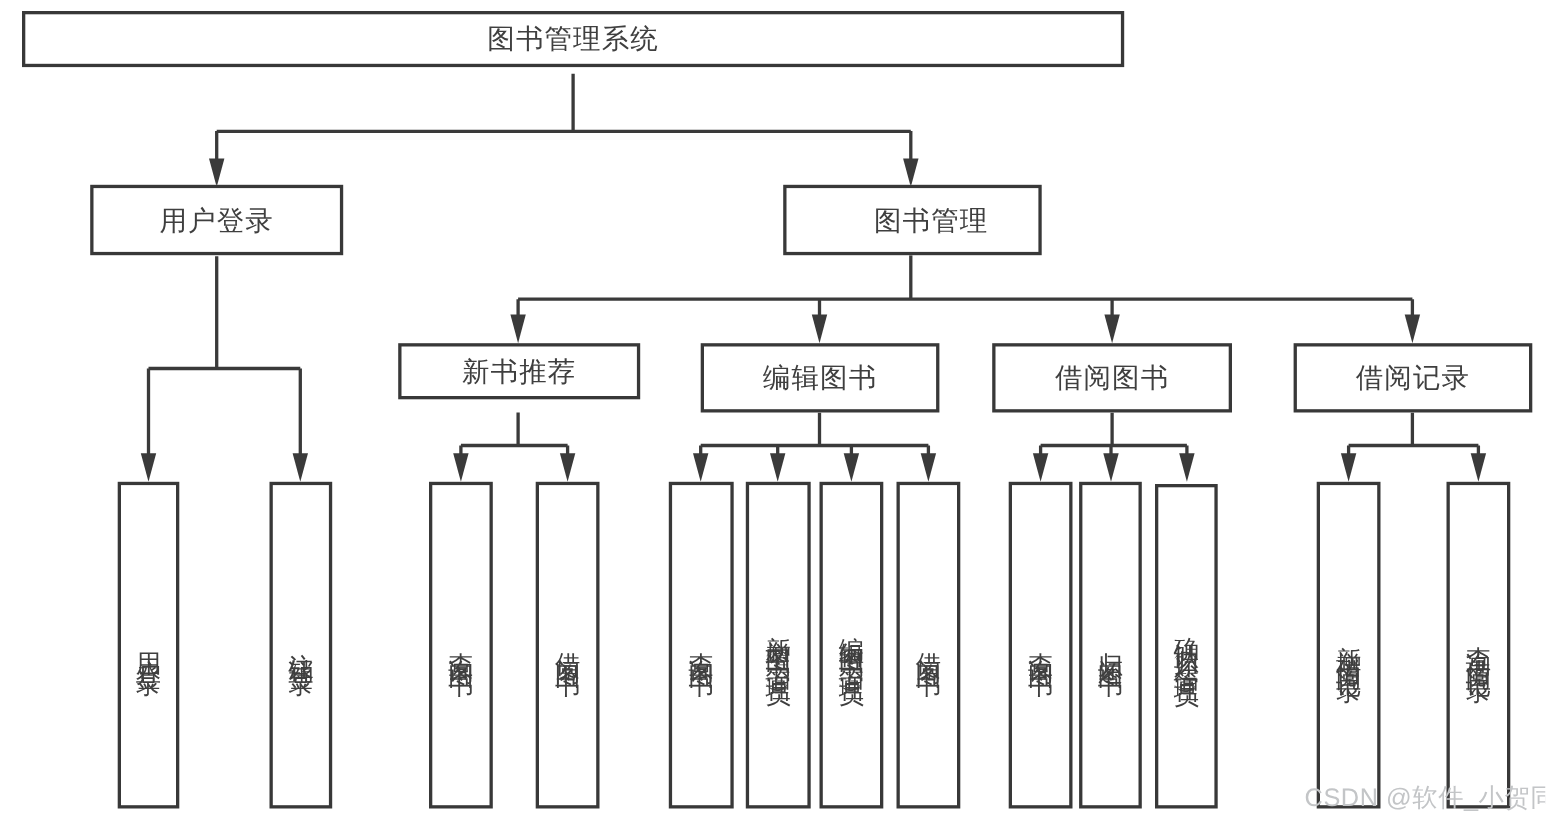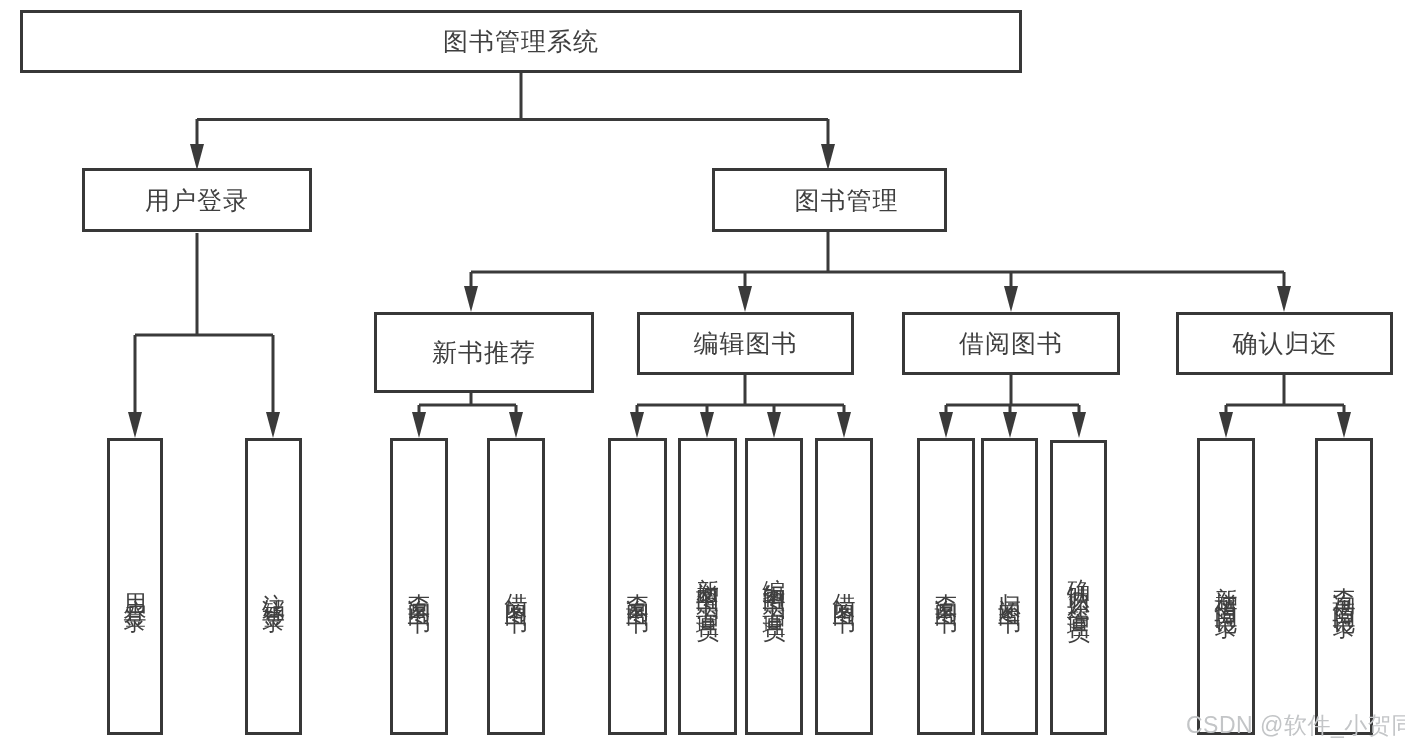--- a/index.html
+++ b/index.html
@@ -78,42 +78,42 @@
       <polygon points="767,412 781,412 774,438"></polygon>
       <polygon points="837,412 851,412 844,438"></polygon>
       <polygon points="939,412 953,412 946,438"></polygon>
       <polygon points="1003,412 1017,412 1010,438"></polygon>
       <polygon points="1072,412 1086,412 1079,438"></polygon>
       <polygon points="1219,412 1233,412 1226,438"></polygon>
       <polygon points="1337,412 1351,412 1344,438"></polygon>
     </g>
   </svg>
 
-  <div class="node" style="left:20px;top:10px;width:1002px;height:63px;">
+  <div class="node" style="left:20px;top:10px;width:1002px;height:51px;">
     <span class="h-label">图书管理系统</span>
   </div>
 
   <div class="node" style="left:82px;top:168px;width:230px;height:64px;">
     <span class="h-label">用户登录</span>
   </div>
   <div class="node" style="left:712px;top:168px;width:235px;height:64px;padding-left:34px;">
     <span class="h-label">图书管理</span>
   </div>
 
-  <div class="node" style="left:362px;top:312px;width:220px;height:81px;margin-left:12px;">
+  <div class="node" style="left:362px;top:312px;width:220px;height:51px;">
     <span class="h-label">新书推荐</span>
   </div>
   <div class="node" style="left:637px;top:312px;width:217px;height:63px;">
     <span class="h-label">编辑图书</span>
   </div>
   <div class="node" style="left:902px;top:312px;width:218px;height:63px;">
     <span class="h-label">借阅图书</span>
   </div>
   <div class="node" style="left:1176px;top:312px;width:217px;height:63px;">
-    <span class="h-label">确认归还</span>
+    <span class="h-label">借阅记录</span>
   </div>
 
   <div class="node" style="left:107px;top:438px;width:56px;height:297px;">
     <span class="v-label">用户登录</span>
   </div>
   <div class="node" style="left:245px;top:438px;width:57px;height:297px;">
     <span class="v-label">注销登录</span>
   </div>
 
   <div class="node" style="left:390px;top:438px;width:58px;height:297px;">

